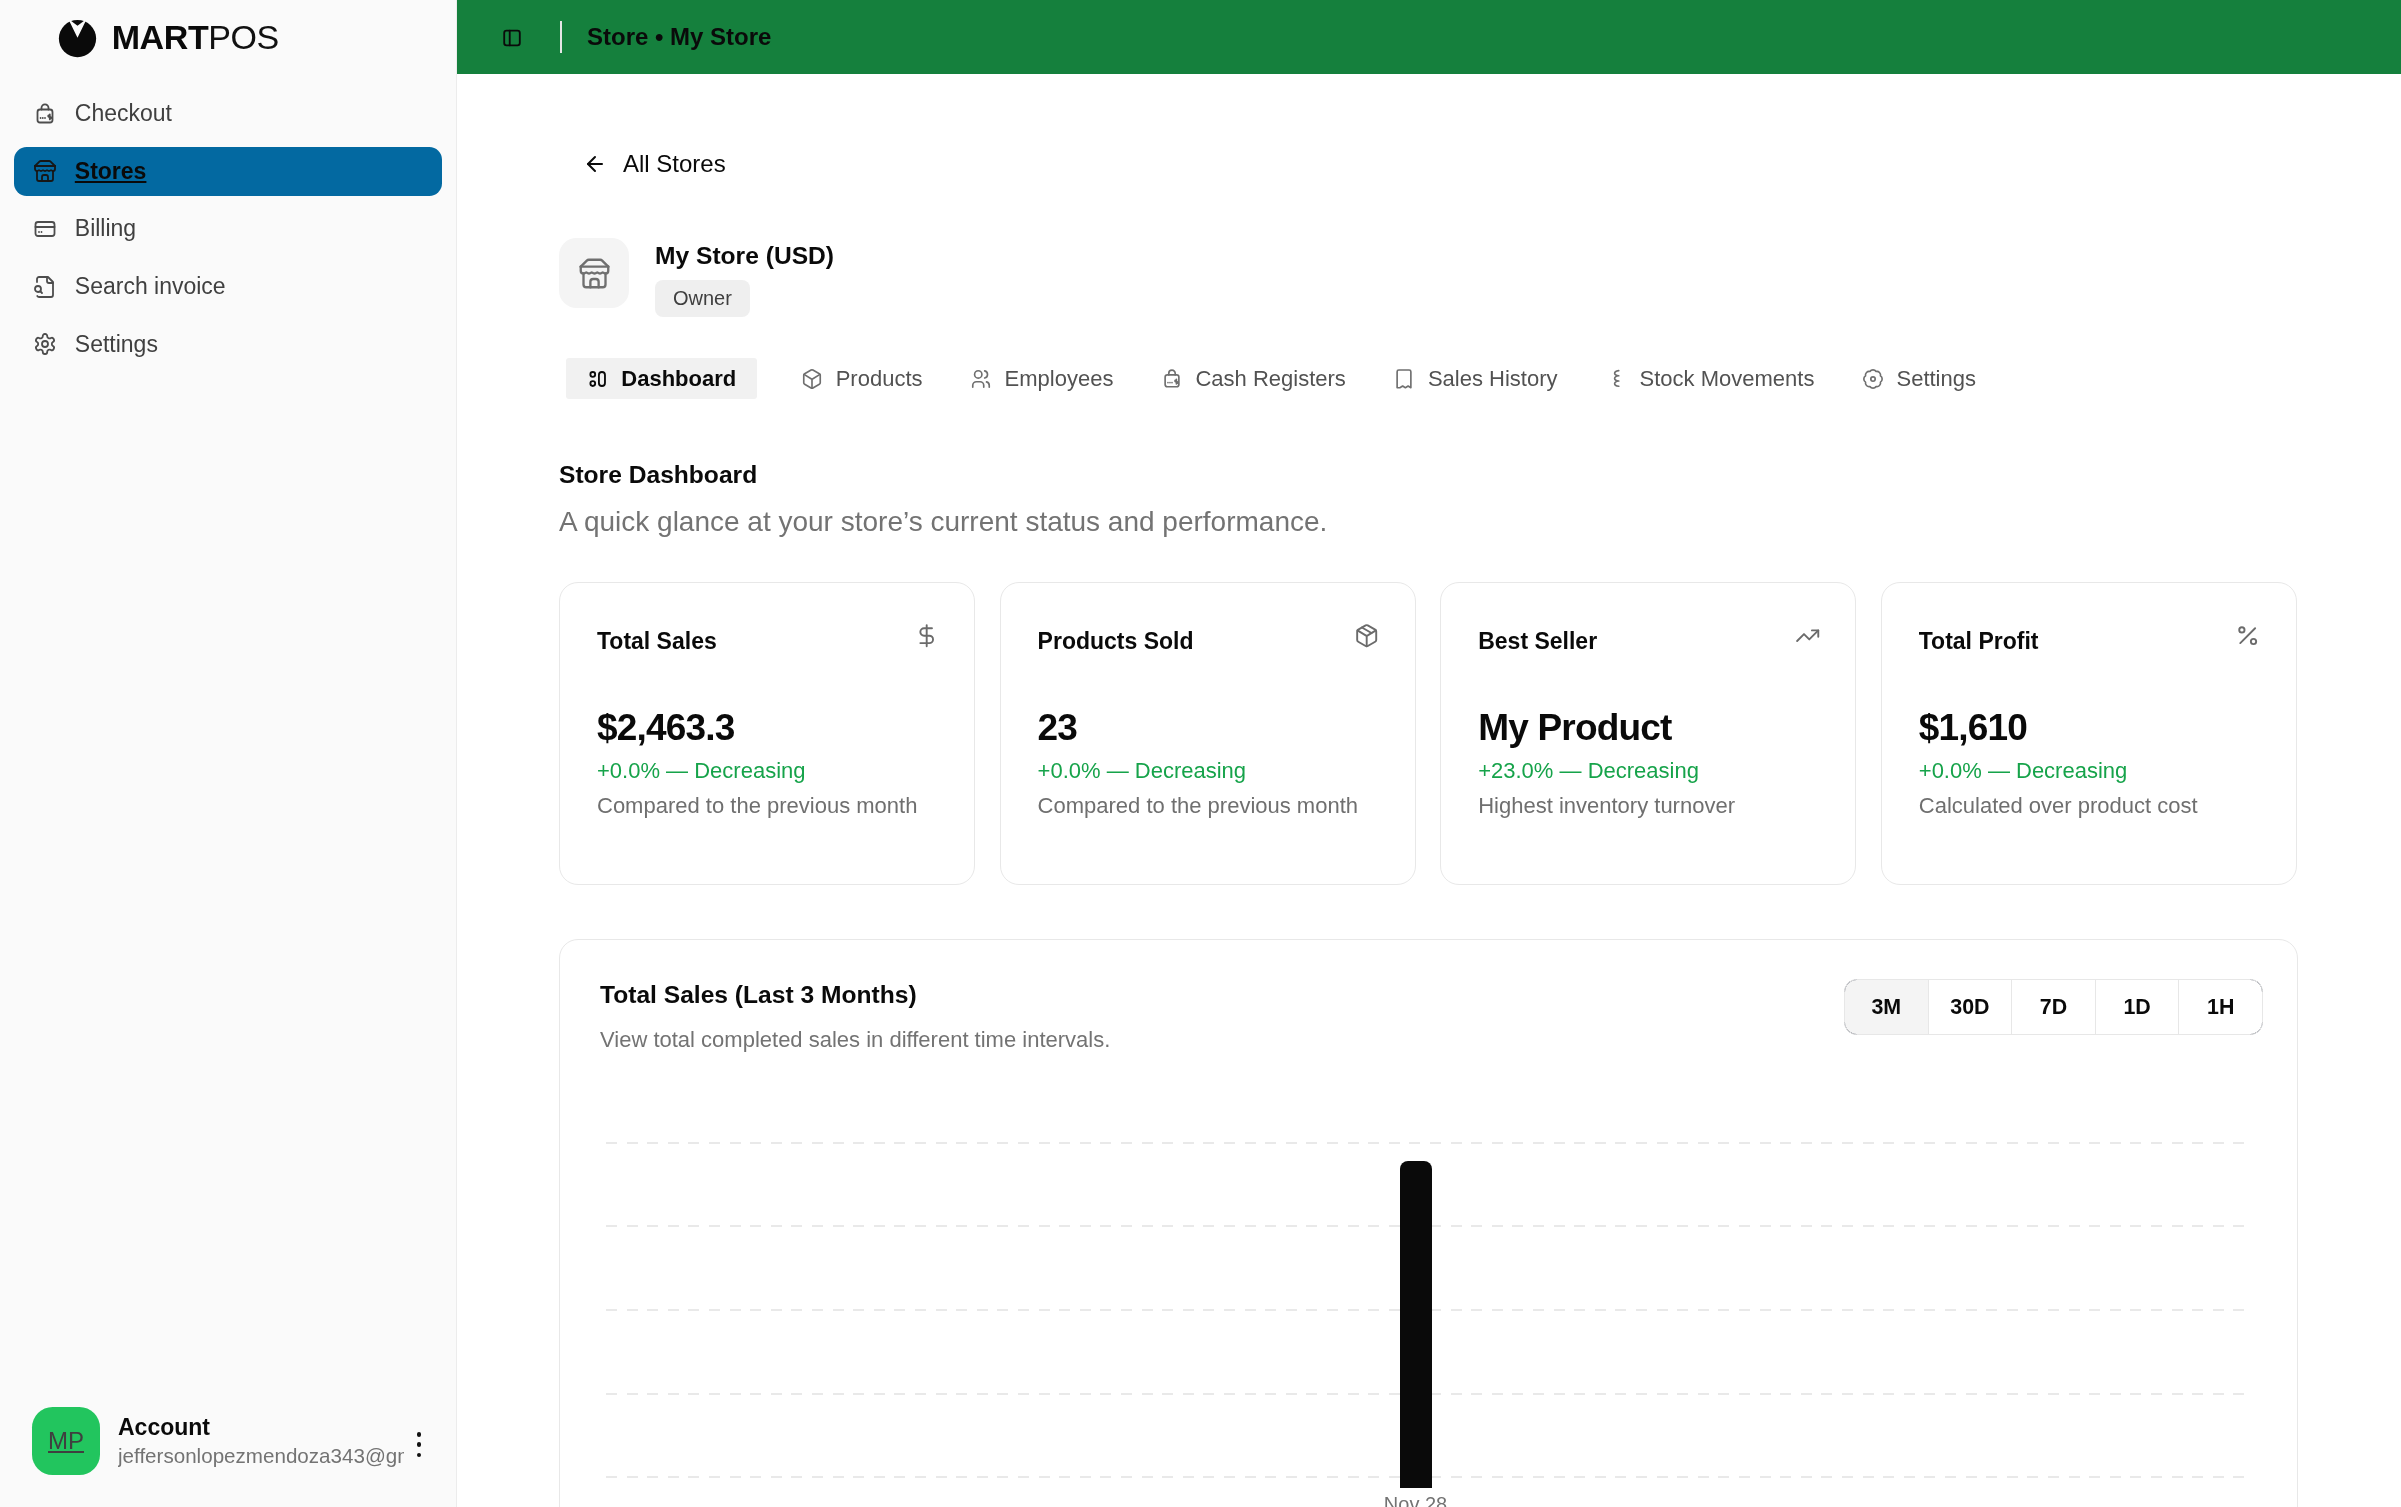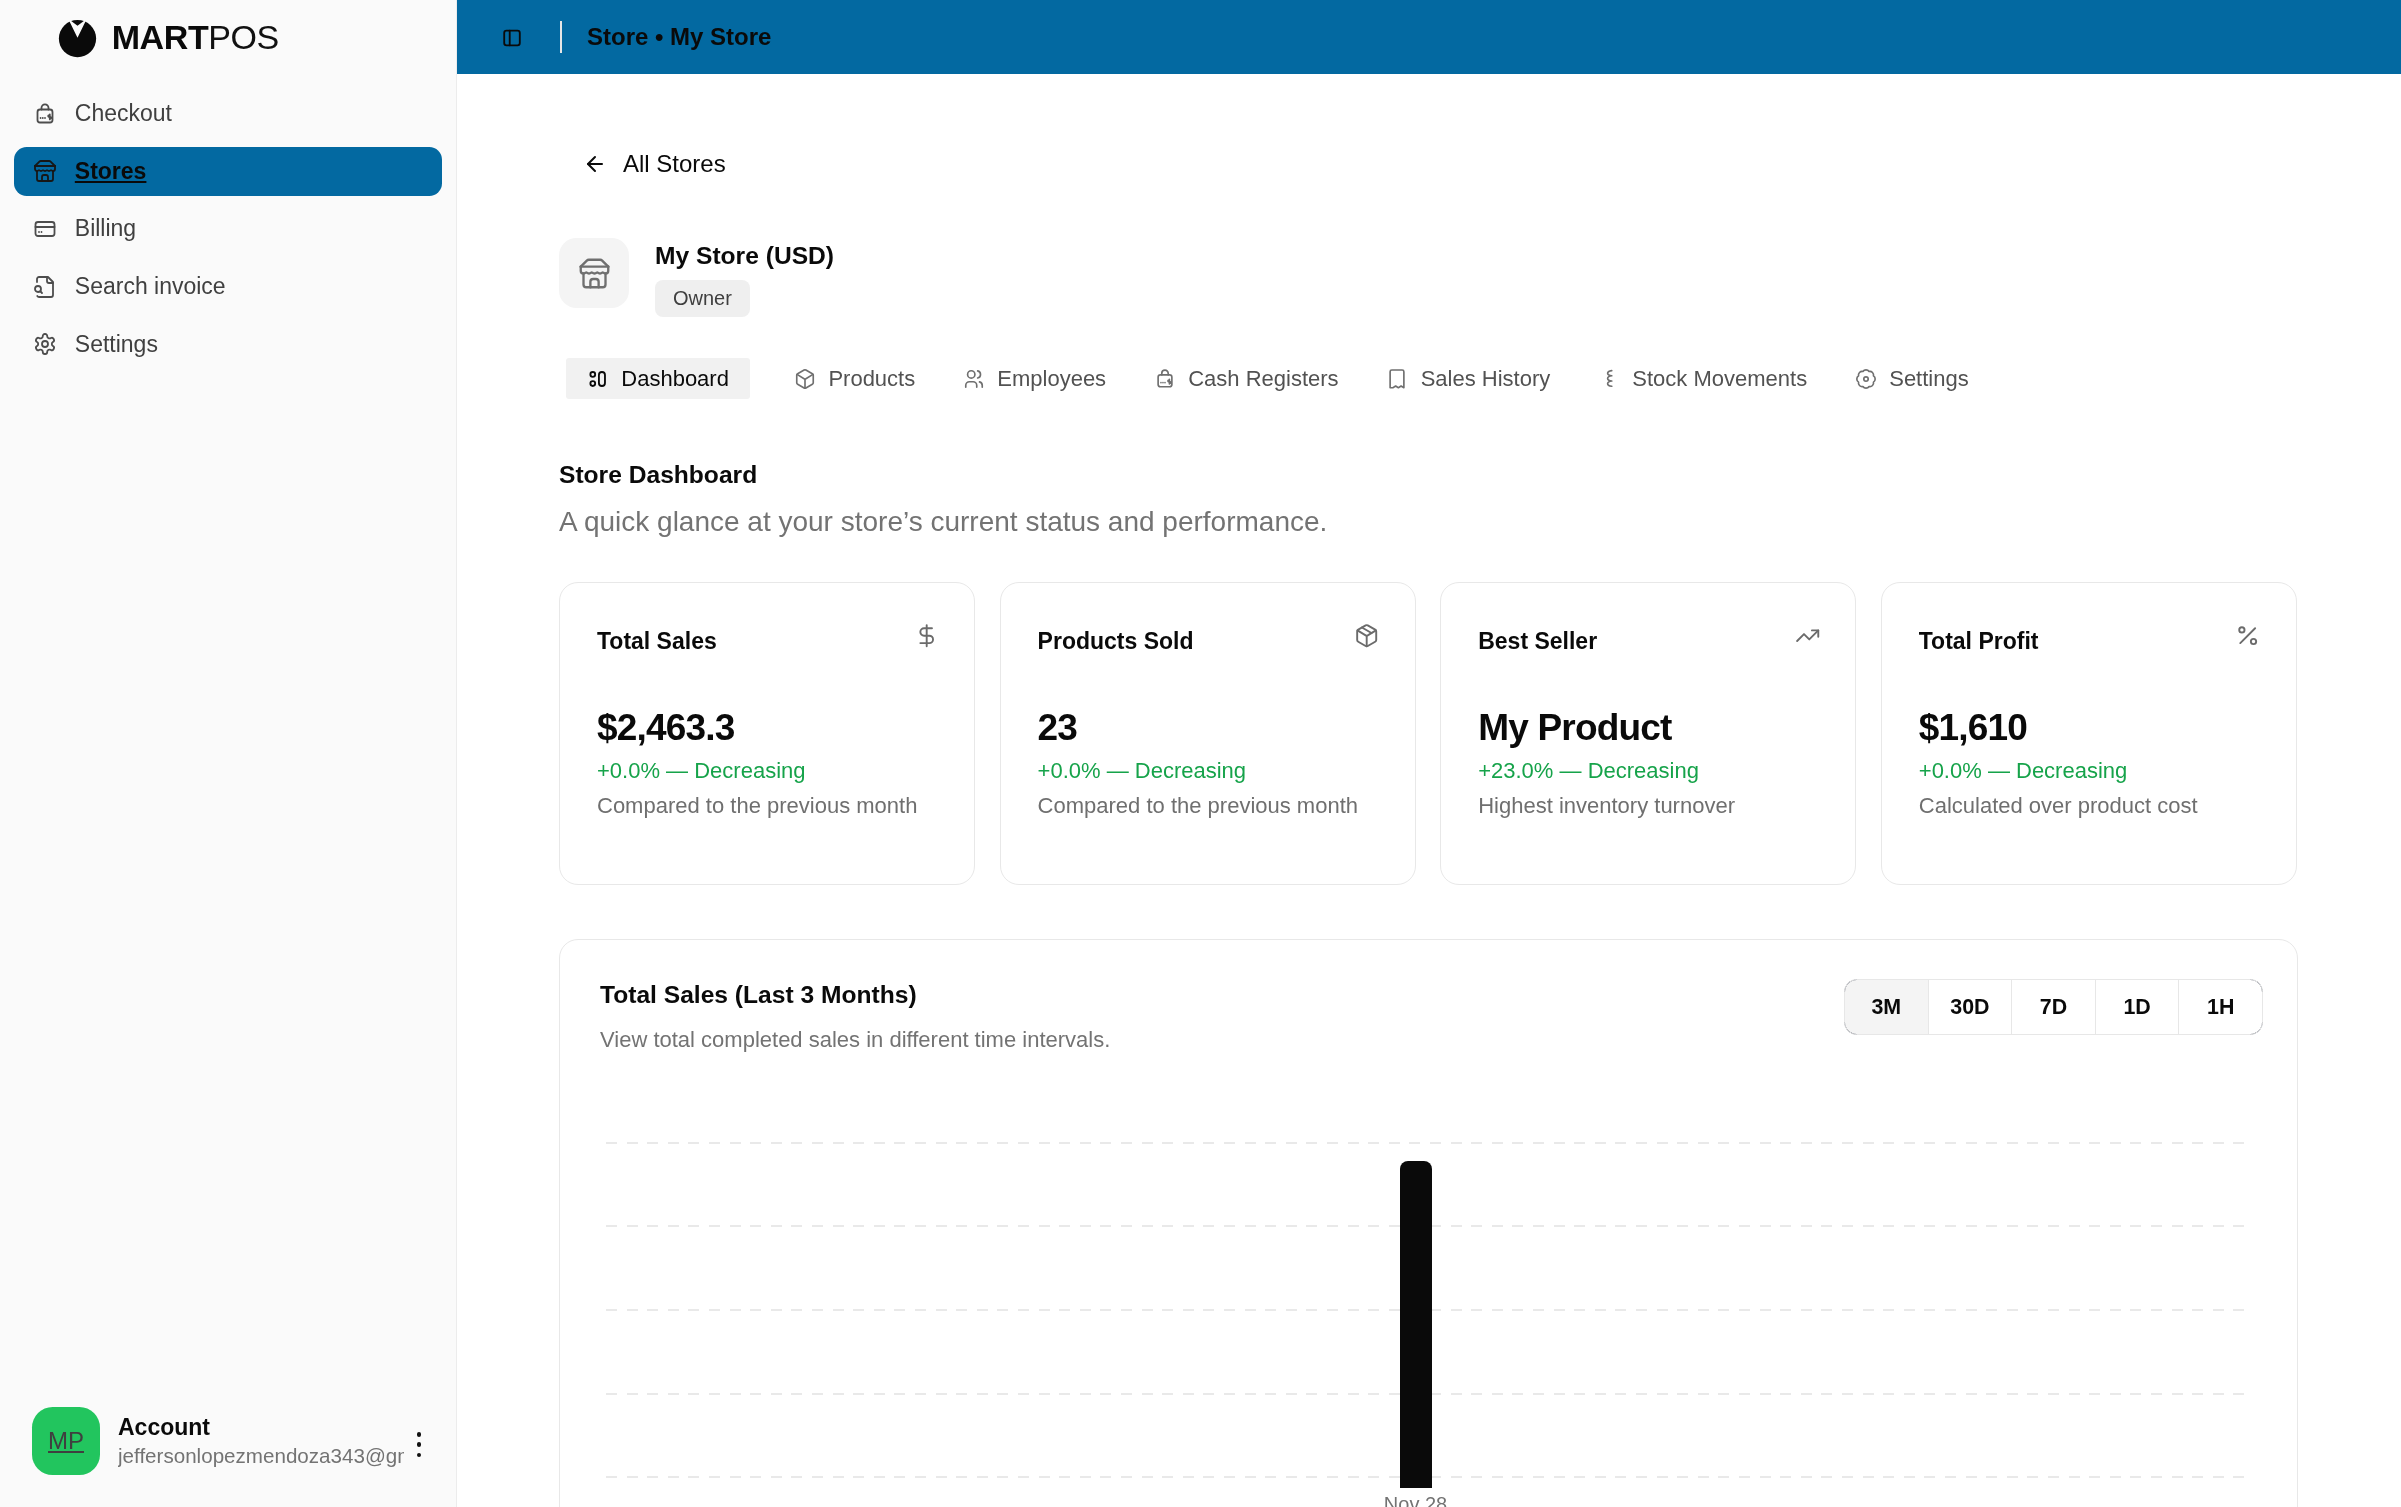--- a/index.html
+++ b/index.html
@@ -32,21 +32,21 @@
             justify-content:center; font-size:24px; color:#3f3f3f;text-decoration:underline; }
   .acct-name { position:absolute; left:118px; top:17.5px; font-size:23px; font-weight:650; }
   .acct-email { position:absolute; left:118px; top:48px; font-size:20.6px; color:#737373;
                 width:286px; white-space:nowrap; overflow:hidden; }
   .kebab { position:absolute; left:403px; top:24.6px; width:32px; height:48px;
            display:flex; flex-direction:column; align-items:center; justify-content:center;
            gap:5.6px; cursor:pointer; }
   .kebab i { width:4.8px; height:4.8px; border-radius:50%; background:#111; }
 
   
-  .topbar { position:absolute; left:457px; top:0; right:0; height:92px; background:#0369a1;
+  .topbar { position:absolute; left:457px; top:0; right:0; height:92px; background:#15803d;
             border-bottom:1.6px solid #ececec; }
   .tb-toggle { position:absolute; left:40px; top:23px; width:29px; height:29px;
                display:flex; align-items:center; justify-content:center; cursor:pointer; }
   .tb-divider { position:absolute; left:103px; top:21.4px; width:1.6px; height:32px; background:#e6e6e6; }
   .tb-title { position:absolute; left:130px; top:0; height:74px; display:flex;
               align-items:center; font-size:24px; font-weight:600; }
 
   
   .main { position:absolute; left:457px; top:74px; right:0; bottom:0; background:#fff; }
 
@@ -59,21 +59,21 @@
   .store-title { position:absolute; left:198px; top:168px; font-size:24.6px; font-weight:700; }
   .role-badge { position:absolute; left:198px; top:206px; height:37px; padding:0 18px;
                 border-radius:8px; background:#efefef; display:inline-flex; align-items:center;
                 font-size:20px; color:#3f3f3f; }
 
   .tabs { position:absolute; left:109px; top:284px; display:flex; align-items:center; gap:41px; }
   .tab { display:flex; align-items:center; gap:12.7px; height:41px; font-size:22px;
          font-weight:500; color:#525252; cursor:pointer; padding:0 3.2px; }
   .tab .ic { color:#6f6f6f; }
   .tab.active { background:#f1f1f1; border-radius:3px; padding:0 20.6px; color:#0a0a0a;
-                font-weight:400; }
+                font-weight:700; }
   .tab.active .ic { color:#0a0a0a; }
 
   .sec-title { position:absolute; left:102px; top:387px; font-size:24.6px; font-weight:700; }
   .sec-sub   { position:absolute; left:102px; top:432px; font-size:28px; color:#737373; }
 
   .cards { position:absolute; left:102px; top:508px; display:flex; gap:24.6px; }
   .card { position:relative; width:416px; height:303px; background:#fff;
           border:1.6px solid #e8e8e8; border-radius:19px; }
   .card .c-title { position:absolute; left:37px; top:45px; font-size:23px; font-weight:650; }
   .card .c-icon  { position:absolute; right:35px; top:40px; color:#6b6b6b; }

